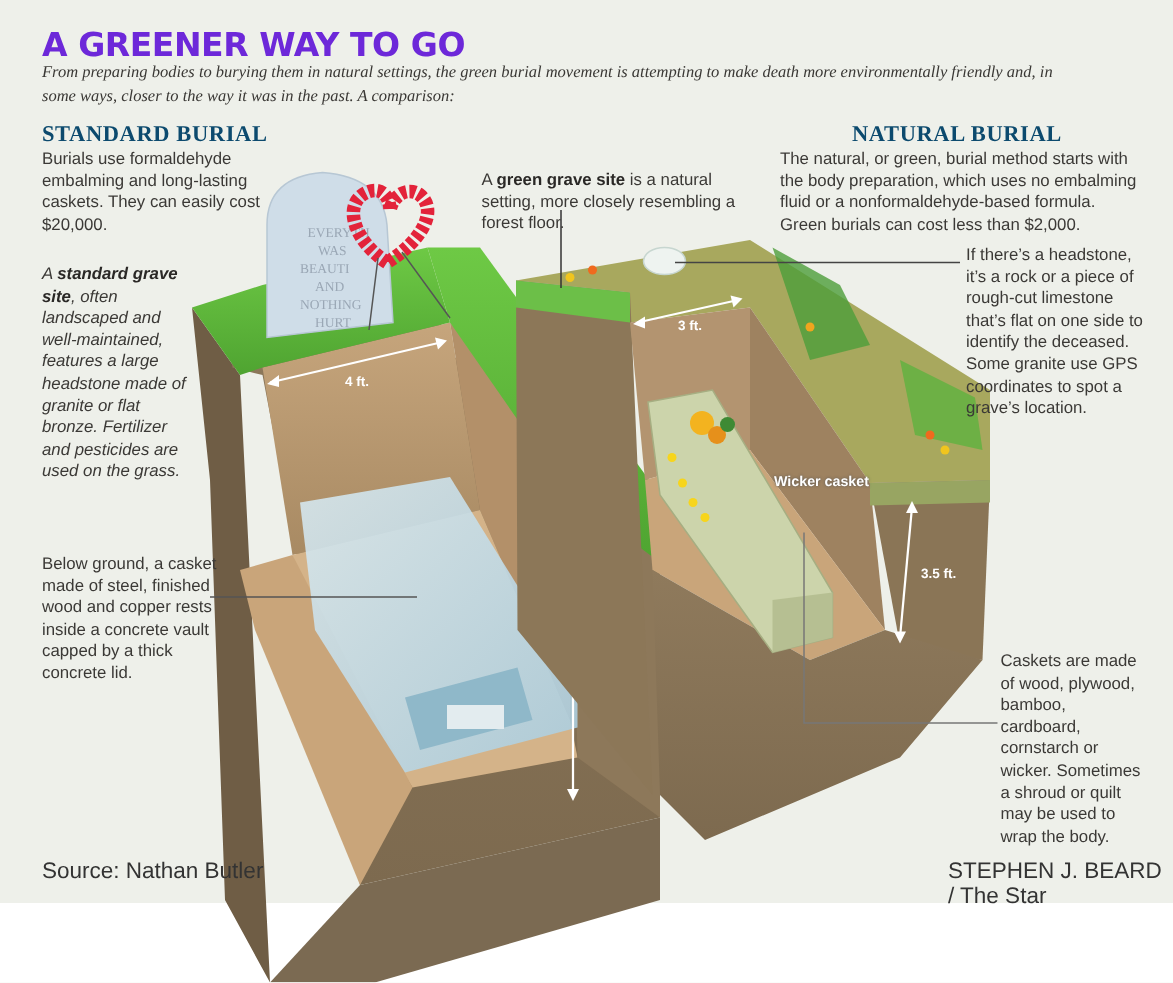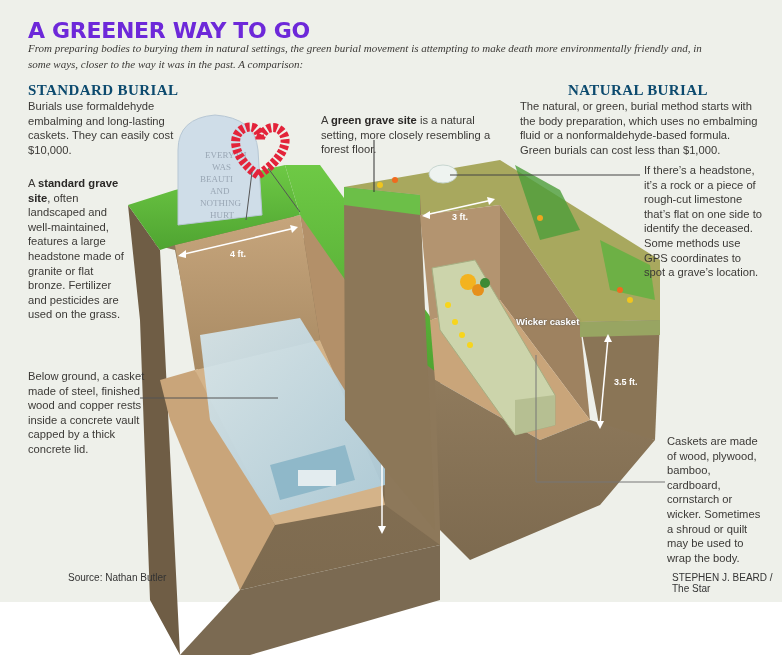--- a/index.html
+++ b/index.html
@@ -4,21 +4,21 @@
 <style>
   * { box-sizing: border-box; margin: 0; padding: 0; }
   html, body { width: 782px; height: 655px; background: #ffffff; overflow: hidden; }
   body { position: relative; font-family: "Liberation Sans", "DejaVu Sans", sans-serif; color: #333330; }
   .panel { position: absolute; left: 0; top: 0; width: 782px; height: 602px; background: #eef0ea; }
   .title { position: absolute; left: 28px; top: 18px; font-family: "DejaVu Sans", sans-serif; font-weight: bold; font-size: 22px; letter-spacing: -0.3px; color: #6d28d9; }
   .dek { position: absolute; left: 28px; top: 41px; width: 690px; font-family: "Liberation Serif", serif; font-style: italic; font-size: 11px; line-height: 15.5px; color: #3a3835; }
   .section-head { position: absolute; font-family: Liberation Serif, serif; font-weight: bold; font-size: 15px; color: #0c4a6e; letter-spacing: 0.4px; }
   .txt { position: absolute; font-family: "Liberation Sans", sans-serif; font-size: 11.2px; line-height: 14.6px; color: #3b3936; }
   .txt b { color: #2a2826; }
-  .credit { position: absolute; font-family: "Liberation Sans", sans-serif; font-size: 10px; color: #333; margin-left: 40px; }
+  .credit { position: absolute; font-family: "Liberation Sans", sans-serif; font-size: 15px; color: #333; }
   .illus { position: absolute; left: 0; top: 0; width: 782px; height: 655px; pointer-events: none; }
   .dim { font-family: "Liberation Sans", sans-serif; font-size: 9px; font-weight: bold; fill: #ffffff; }
   .stone-text { font-family: "Liberation Serif", serif; font-size: 9px; fill: #9aa7b5; }
 </style>
 </head>
 <body>
 
 <div class="panel"></div>
 
 <svg class="illus" viewBox="0 0 782 655" xmlns="http://www.w3.org/2000/svg">
@@ -138,25 +138,25 @@
   <line x1="374" y1="140" x2="374" y2="192" stroke="#333" stroke-width="1"></line>
   <line x1="450" y1="175" x2="640" y2="175" stroke="#444" stroke-width="1"></line>
   <line x1="140" y1="398" x2="278" y2="398" stroke="#555" stroke-width="1"></line>
   <polyline points="536,355 536,482 665,482" fill="none" stroke="#777" stroke-width="1"></polyline>
 </svg>
 
 <div class="title">A GREENER WAY TO GO</div>
 <div class="dek">From preparing bodies to burying them in natural settings, the green burial movement is attempting to make death more environmentally friendly and, in some ways, closer to the way it was in the past. A comparison:</div>
 
 <div class="section-head" style="left:28px;top:82px;">STANDARD BURIAL</div>
-<div class="txt" style="left:28px;top:99px;width:150px;">Burials use formaldehyde embalming and long-lasting caskets. They can easily cost $10,000.</div>
-<div class="txt" style="left:28px;top:176px;width:105px;"><span>A </span><b>standard grave site</b><span>, often landscaped and well-maintained, features a large headstone made of granite or flat bronze. Fertilizer and pesticides are used on the grass.</span></div>
+<div class="txt" style="left:28px;top:99px;width:150px;">Burials use formaldehyde embalming and long-lasting caskets. They can easily cost $20,000.</div>
+<div class="txt" style="left:28px;top:176px;width:105px;font-style:italic;"><span>A </span><b>standard grave site</b><span>, often landscaped and well-maintained, features a large headstone made of granite or flat bronze. Fertilizer and pesticides are used on the grass.</span></div>
 <div class="txt" style="left:28px;top:369px;width:120px;">Below ground, a casket made of steel, finished wood and copper rests inside a concrete vault capped by a thick concrete lid.</div>
 
 <div class="txt" style="left:321px;top:113px;width:190px;"><span>A </span><b>green grave site</b><span> is a natural setting, more closely resembling a forest floor.</span></div>
 <div class="section-head" style="left:520px;top:82px;margin-left:48px;">NATURAL BURIAL</div>
-<div class="txt" style="left:520px;top:99px;width:240px;">The natural, or green, burial method starts with the body preparation, which uses no embalming fluid or a nonformaldehyde-based formula. Green burials can cost less than $1,000.</div>
-<div class="txt" style="left:644px;top:163px;width:120px;">If there’s a headstone, it’s a rock or a piece of rough-cut limestone that’s flat on one side to identify the deceased. Some methods use GPS coordinates to spot a grave’s location.</div>
+<div class="txt" style="left:520px;top:99px;width:240px;">The natural, or green, burial method starts with the body preparation, which uses no embalming fluid or a nonformaldehyde-based formula. Green burials can cost less than $2,000.</div>
+<div class="txt" style="left:644px;top:163px;width:120px;">If there’s a headstone, it’s a rock or a piece of rough-cut limestone that’s flat on one side to identify the deceased. Some granite use GPS coordinates to spot a grave’s location.</div>
 <div class="txt" style="left:667px;top:434px;width:100px;">Caskets are made of wood, plywood, bamboo, cardboard, cornstarch or wicker. Sometimes a shroud or quilt may be used to wrap the body.</div>
 <div class="dim-html" style="position:absolute;left:476px;top:316px;font-family:'Liberation Sans',sans-serif;font-size:9.5px;font-weight:bold;color:#fff;text-shadow:0 0 2px #555;padding-left:40px;">Wicker casket</div>
 
 <div class="credit" style="left:28px;top:572px;">Source: Nathan Butler</div>
 <div class="credit" style="left:632px;top:572px;">STEPHEN J. BEARD / The Star</div>
 
 </body></html>

